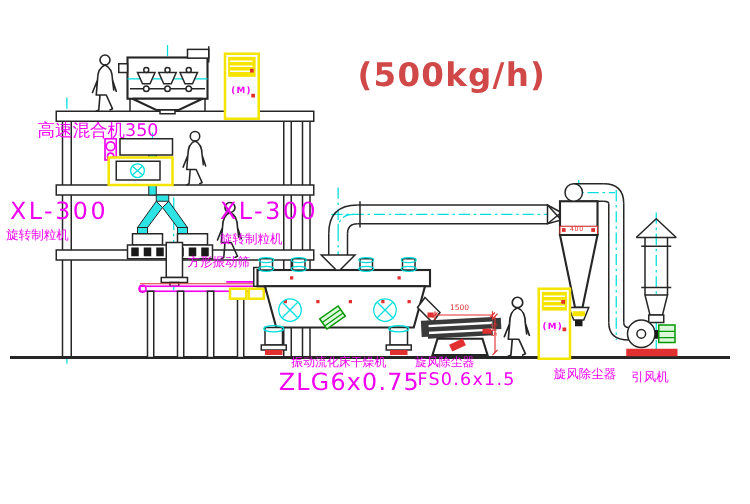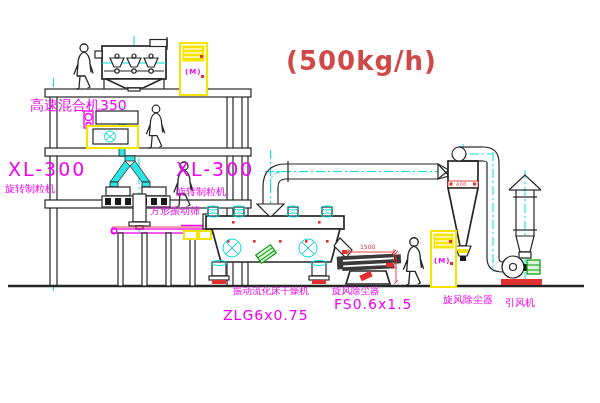--- a/index.html
+++ b/index.html
@@ -325,21 +325,21 @@
 <div class="lbl" style="left:30px;top:98px;font-size:14px">高速混合机350</div>
 
 <div class="lbl" style="left:8px;top:160px;font-size:19px;letter-spacing:2px">XL-300</div>
 <div class="lbl" style="left:5px;top:184px;font-size:10px">旋转制粒机</div>
 <div class="lbl" style="left:176px;top:160px;font-size:19px;letter-spacing:2px">XL-300</div>
 <div class="lbl" style="left:176px;top:187px;font-size:10px">旋转制粒机</div>
 
 <div class="lbl" style="left:150px;top:206px;font-size:10px">方形振动筛</div>
 
 <div class="lbl" style="left:233px;top:286px;font-size:9.5px">振动流化床干燥机</div>
-<div class="lbl" style="left:223px;top:308px;font-size:14px;letter-spacing:1px">ZLG6x0.75</div>
+<div class="lbl" style="left:223px;top:297px;font-size:19px;letter-spacing:1px">ZLG6x0.75</div>
 
 <div class="lbl" style="left:332px;top:286px;font-size:9.5px">旋风除尘器</div>
 <div class="lbl" style="left:334px;top:297px;font-size:14px;letter-spacing:1px">FS0.6x1.5</div>
 
 <div class="lbl" style="left:443px;top:295px;font-size:10px">旋风除尘器</div>
 <div class="lbl" style="left:505px;top:298px;font-size:10px">引风机</div>
 
 <div class="lbl dim" style="left:360px;top:244px">1500</div>
 <div class="lbl dim vert" style="left:391px;top:258px">545</div>
 <div class="lbl dim" style="left:456px;top:182px;font-size:5px;letter-spacing:0.5px">400</div>

